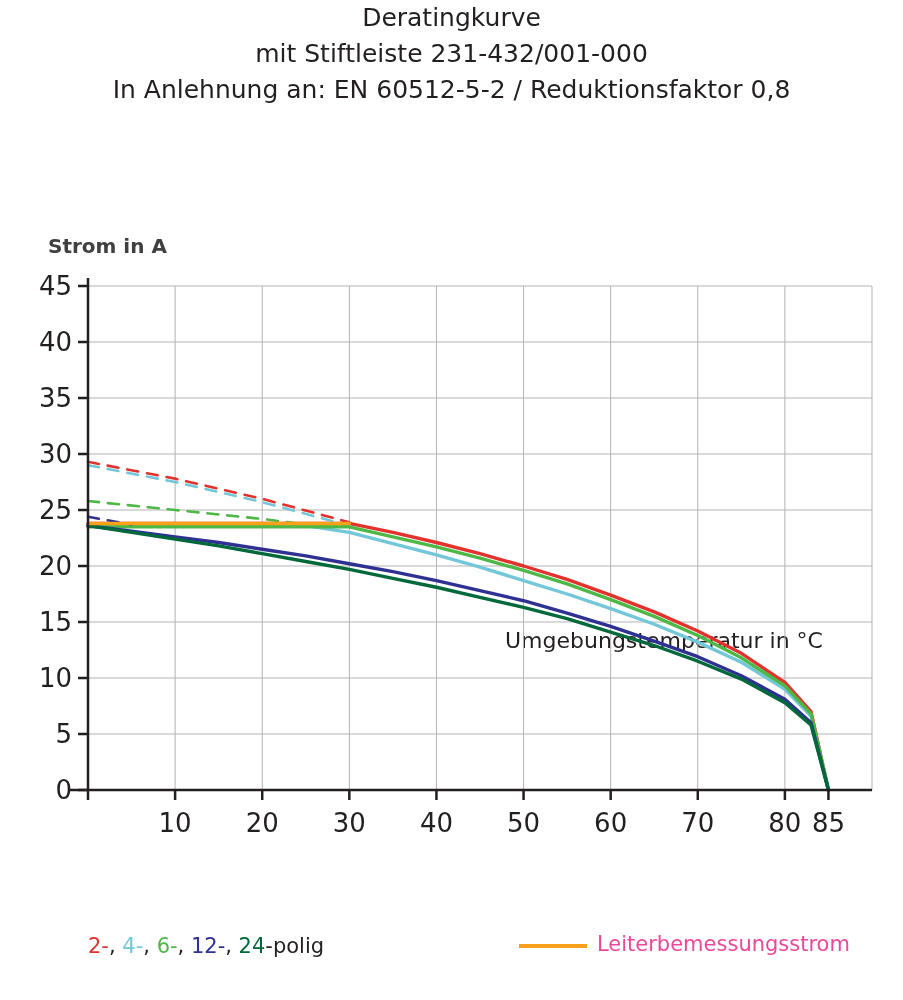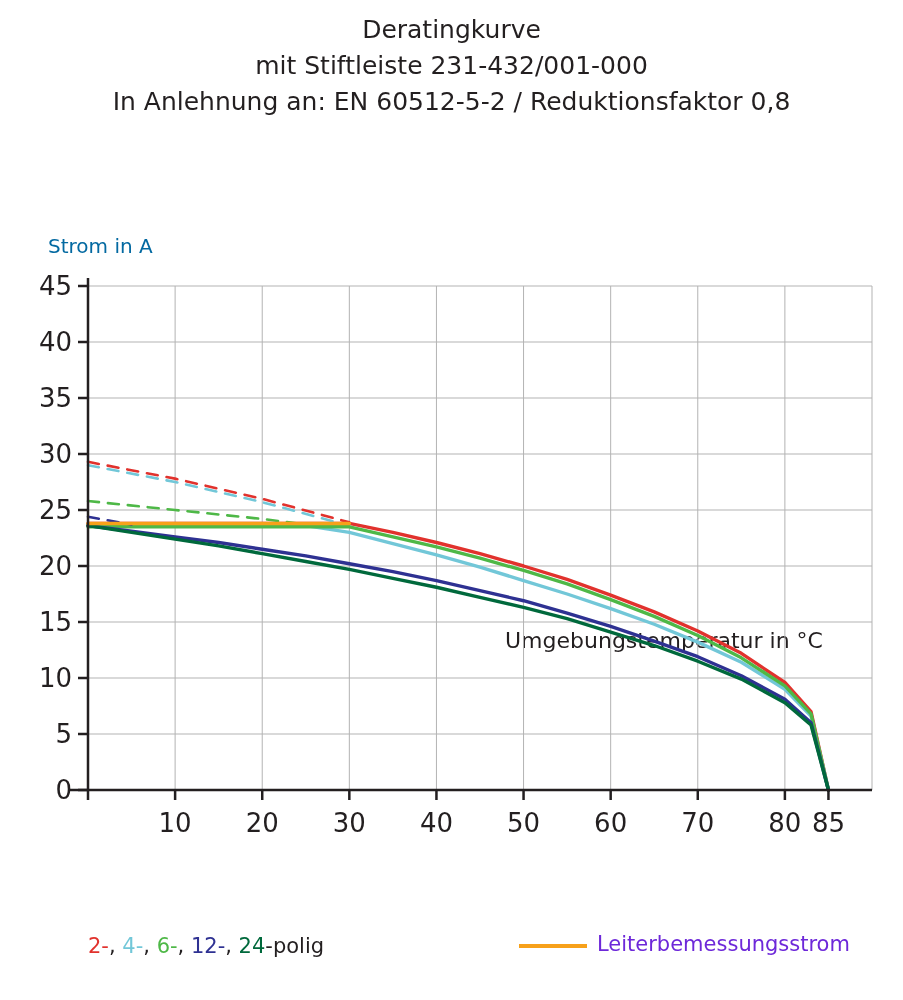--- a/index.html
+++ b/index.html
@@ -10,21 +10,21 @@
   body {
     width: 903px;
     height: 1000px;
     font-family: "DejaVu Sans", sans-serif;
     color: #1a1a1a;
     position: relative;
     overflow: hidden;
   }
 
   #title-block {
-    padding-top: 12px;
+    padding-top: 0;
     text-align: center;
   }
   .title-line {
     font-size: 25px;
     line-height: 36px;
     color: #231f20;
     white-space: nowrap;
   }
   .title-line sup {
     font-size: 16px;
@@ -38,21 +38,22 @@
     top: 228px;
     width: 903px;
     height: 640px;
   }
 
   #y-axis-title {
     position: absolute;
     left: 48px;
     top: 6px;
     font-size: 20px;
-    color: #0369a1;
+    color: #404040;
+    font-weight: bold;
   }
 
   #x-axis-title {
     position: absolute;
     left: 505px;
     top: 400px;
     font-size: 22px;
     color: #231f20;
   }
 
@@ -83,21 +84,21 @@
     top: 24px;
     width: 68px;
     height: 4px;
     background: #f7a11a;
   }
   #legend-current-label {
     position: absolute;
     left: 597px;
     top: 12px;
     font-size: 21px;
-    color: #6d28d9;
+    color: #ec4899;
     white-space: nowrap;
     text-align: center;
   }
 </style>
 </head>
 <body>
 
 <div id="title-block">
   <div class="title-line">Deratingkurve</div>
   <div class="title-line">mit Stiftleiste 231-432/001-000</div>

